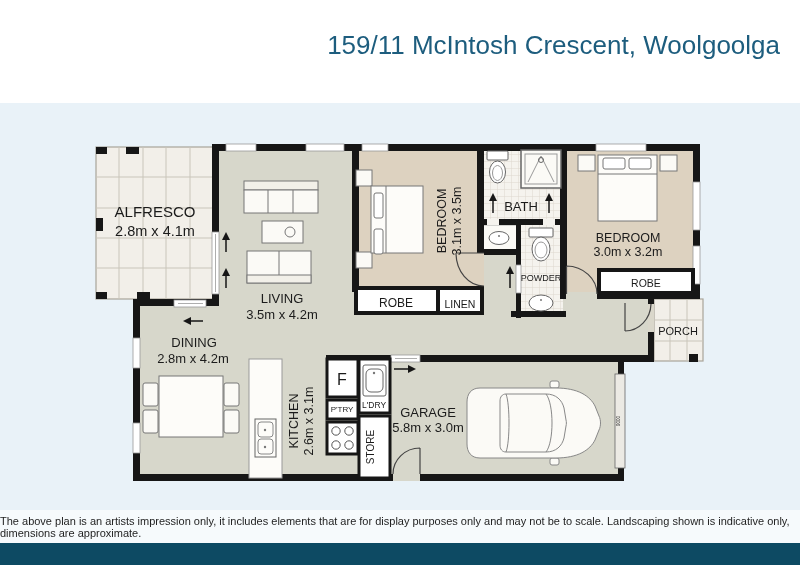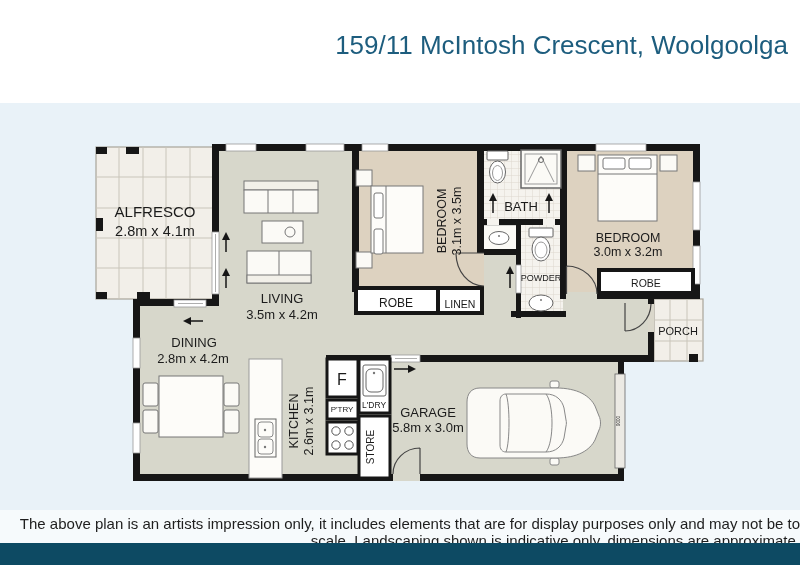--- a/index.html
+++ b/index.html
@@ -2,23 +2,23 @@
 <html><head>
 <meta charset="utf-8">
 <style>
   html,body{margin:0;padding:0;background:#fff;}
   .page{position:relative;width:800px;height:565px;overflow:hidden;background:#fff;
         font-family:"Liberation Sans",sans-serif;}
   .band-header{position:absolute;top:0;left:0;width:800px;height:103px;background:#ffffff;}
   .band-plan{position:absolute;top:103px;left:0;width:800px;height:407px;background:#e9f2f8;}
   .band-disclaimer{position:absolute;top:510px;left:0;width:800px;height:33px;background:#f6fafc;}
   .band-footer{position:absolute;top:543px;left:0;width:800px;height:22px;background:#0d4a63;}
-  .title{margin:0;padding:30px 12px 0 0;text-align:right;font-size:26px;font-weight:400;
+  .title{margin:0;padding:30px 20px 0 0;text-align:right;font-size:26px;font-weight:400;
          color:#1d5d7e;letter-spacing:0;}
-  .disclaimer{padding-top:5px;text-align:right;font-size:15px;color:#1e1e1e;}
+  .disclaimer{padding-top:5px;text-align:left;font-size:11px;color:#1e1e1e;}
   svg.plan{position:absolute;top:0;left:0;}
   text{font-family:"Liberation Sans",sans-serif;fill:#1b1b1b;}
 </style>
 </head>
 <body>
 
 <div class="page">
   <div class="band-header">
     <h1 class="title">159/11 McIntosh Crescent, Woolgoolga</h1>
   </div>

